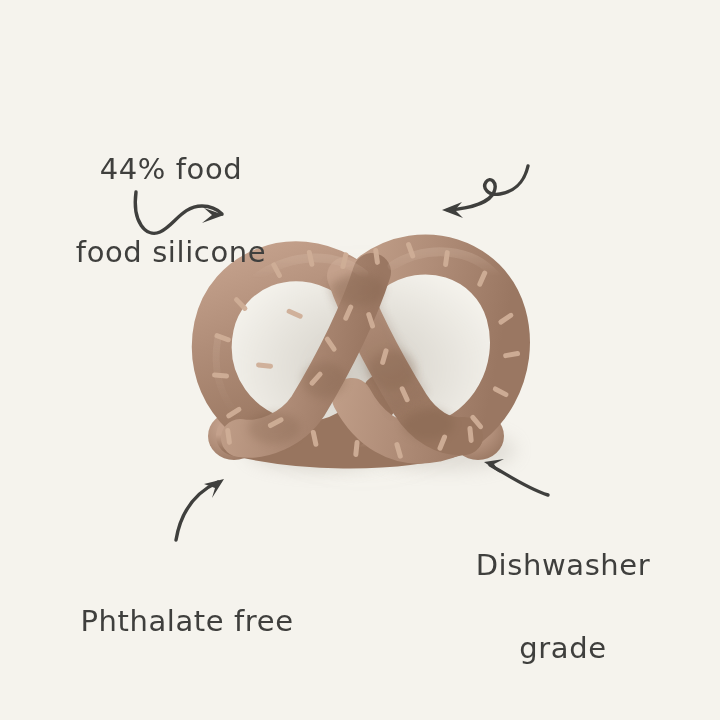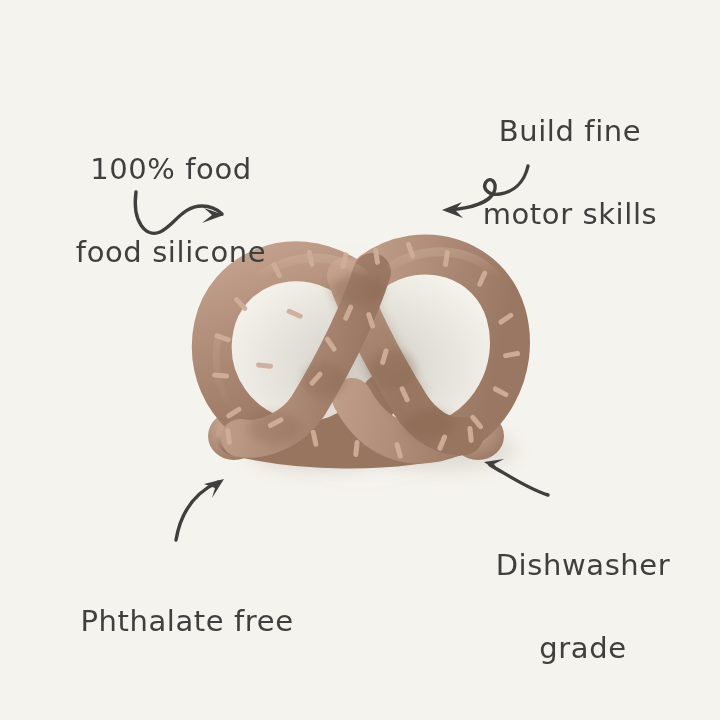--- a/index.html
+++ b/index.html
@@ -46,21 +46,21 @@
     width: 230px;
     text-align: center;
   }
   #callout-bpa-free {
     left: 42px;
     top: 560px;
     width: 290px;
     text-align: center;
   }
   #callout-dishwasher {
-    left: 468px;
+    left: 448px;
     top: 504px;
     width: 230px;
     text-align: center;
   }
 
   
   .arrow-svg {
     position: absolute;
     overflow: visible;
     pointer-events: none;
@@ -229,32 +229,28 @@
         <rect x="244" y="216" width="5" height="17" rx="2.4" transform="rotate(22 246 224)"></rect>
         <rect x="30" y="210" width="5" height="17" rx="2.4" transform="rotate(-8 32 218)"></rect>
         <rect x="272" y="208" width="5" height="17" rx="2.4" transform="rotate(-6 274 216)"></rect>
         <rect x="96" y="88" width="5" height="17" rx="2.4" transform="rotate(-66 98 96)"></rect>
         <rect x="66" y="140" width="5" height="17" rx="2.4" transform="rotate(-84 68 148)"></rect>
       </g>
     </svg>
   </div>
 
   <div class="callout" id="callout-food-grade" style="color: rgb(63, 63, 61);">
-    <span class="ln">100% food</span>
+    <span class="ln">44% food</span>
     <span class="ln">food silicone</span>
   </div>
   <svg class="arrow-svg" id="arrow-food-grade" width="110" height="62" viewBox="0 0 110 62">
     <path d="M 8,10 C 4,40 18,56 32,50 C 46,44 54,24 74,24 C 84,24 90,28 94,32"></path>
     <path class="head" d="M 96,33 L 76,26 L 84,33 L 74,41 Z"></path>
   </svg>
 
-  <div class="callout" id="callout-motor-skills" style="color: rgb(63, 63, 61);">
-    <span class="ln">Build fine</span>
-    <span class="ln">motor skills</span>
-  </div>
   <svg class="arrow-svg" id="arrow-motor-skills" width="104" height="62" viewBox="0 0 104 62">
     <path d="M 96,6 C 92,24 80,32 68,34 C 56,36 50,28 54,22 C 58,16 66,22 62,32
              C 58,42 40,48 16,50"></path>
     <path class="head" d="M 10,50 L 30,42 L 23,50 L 31,58 Z"></path>
   </svg>
 
   <div class="callout" id="callout-bpa-free" style="color: rgb(63, 63, 61);">
     <span class="ln">Phthalate free</span>
   </div>
   <svg class="arrow-svg" id="arrow-bpa-free" width="80" height="72" viewBox="0 0 80 72">

